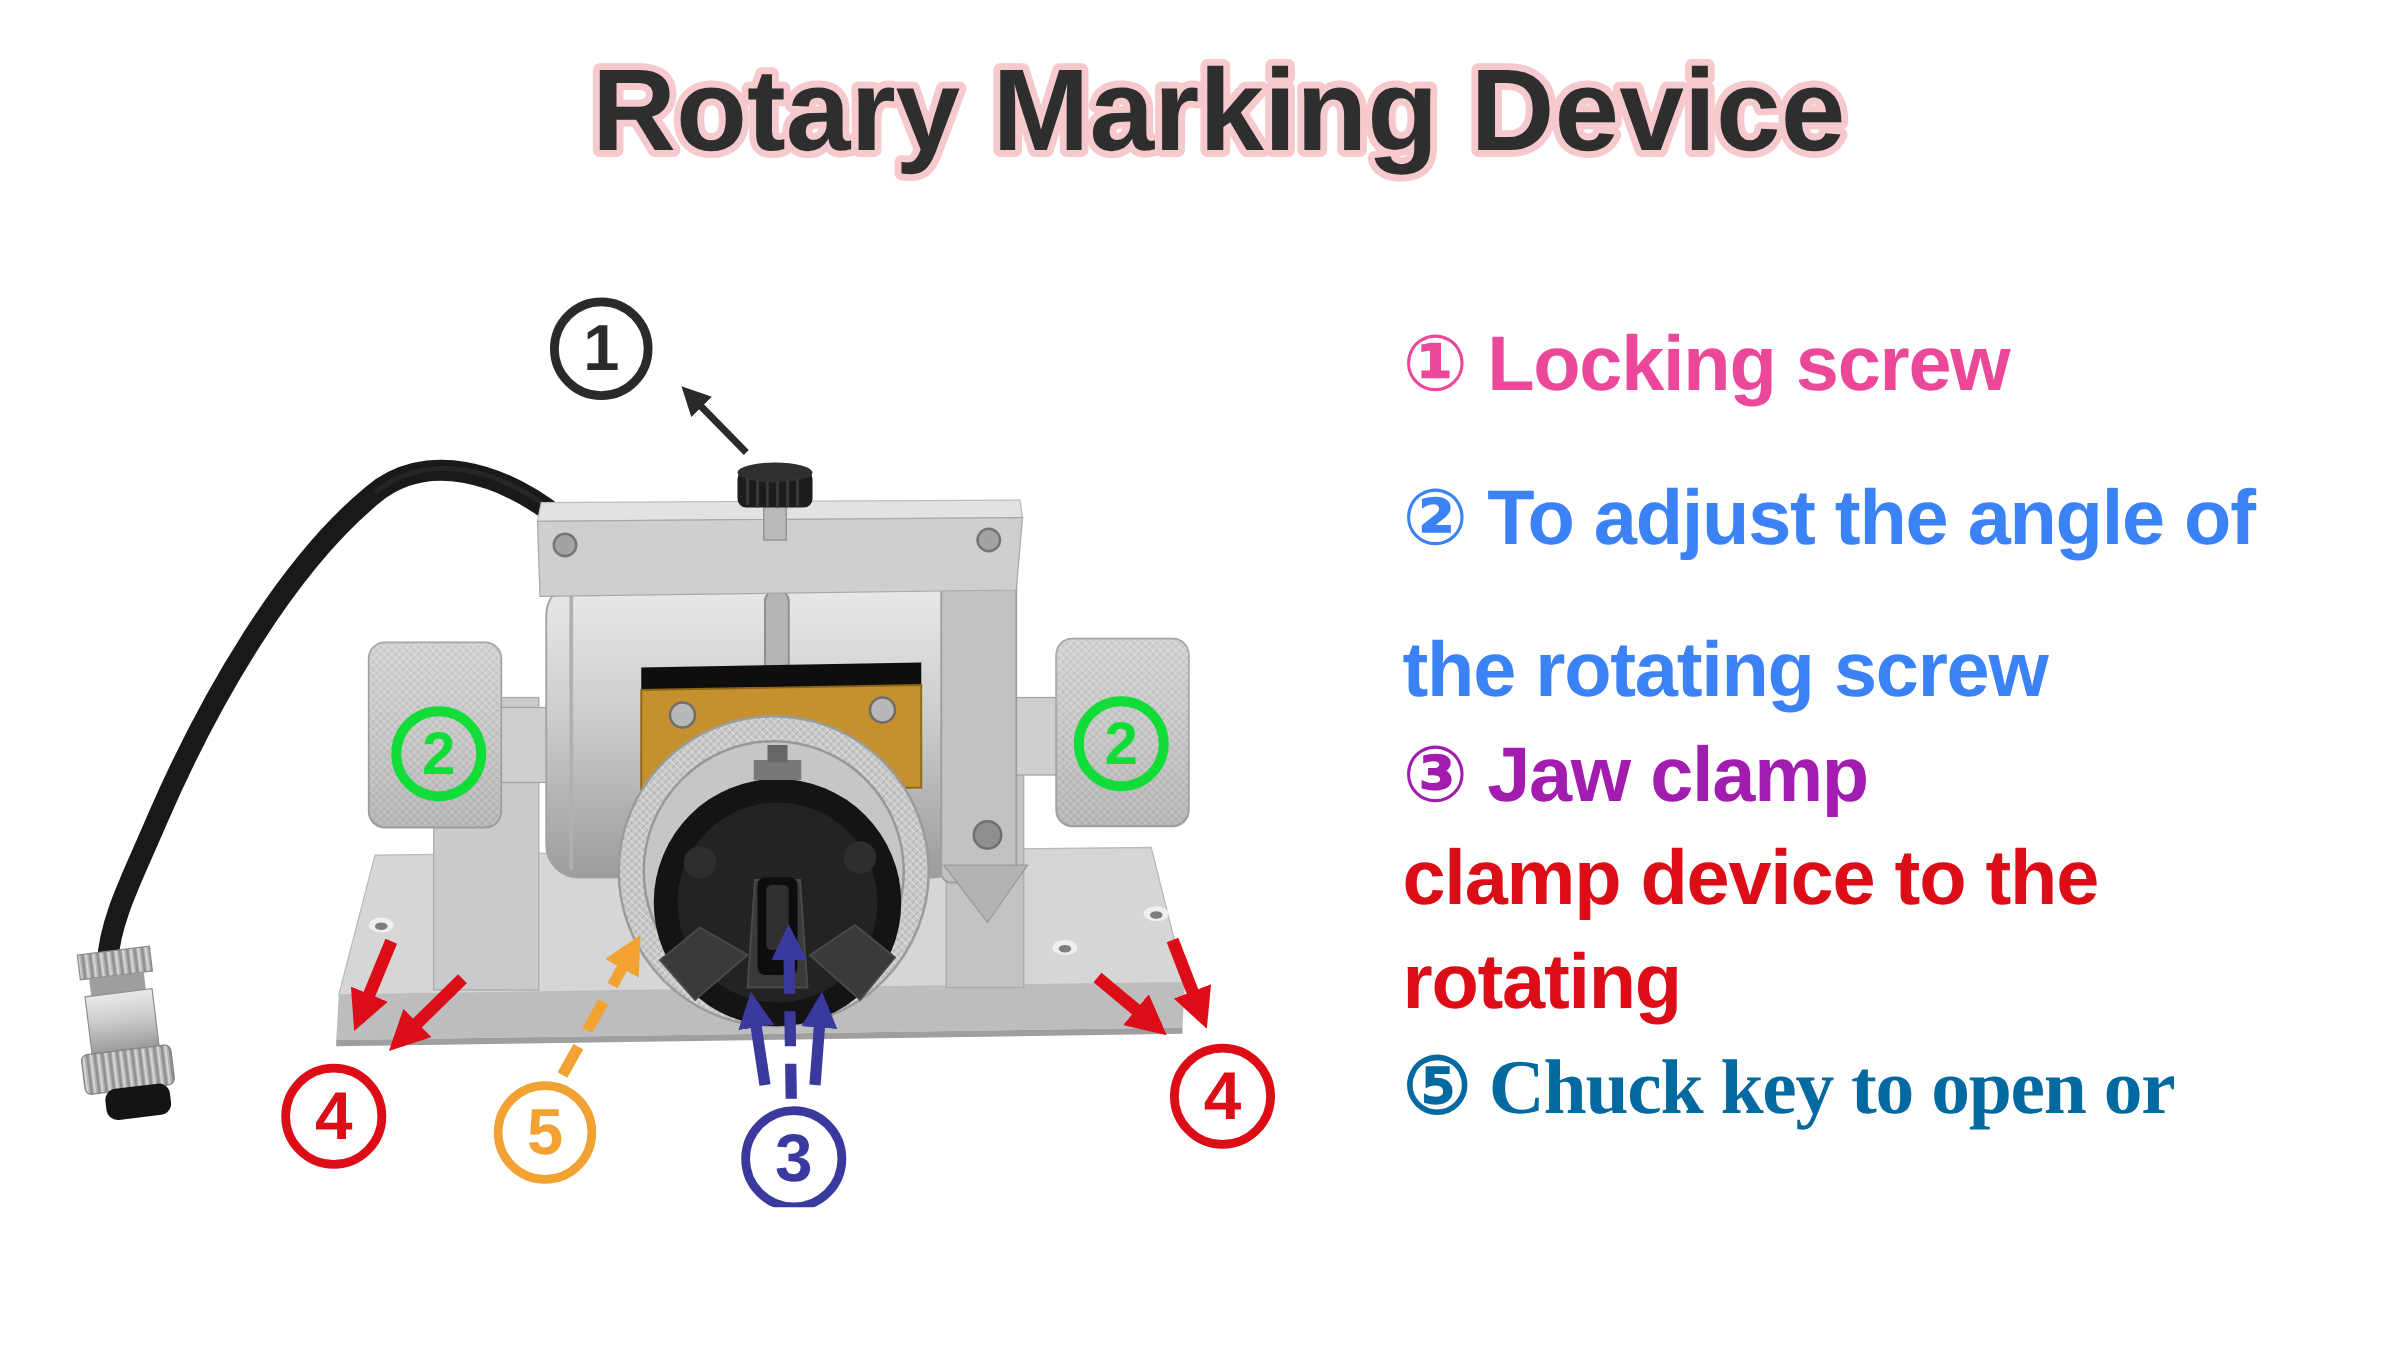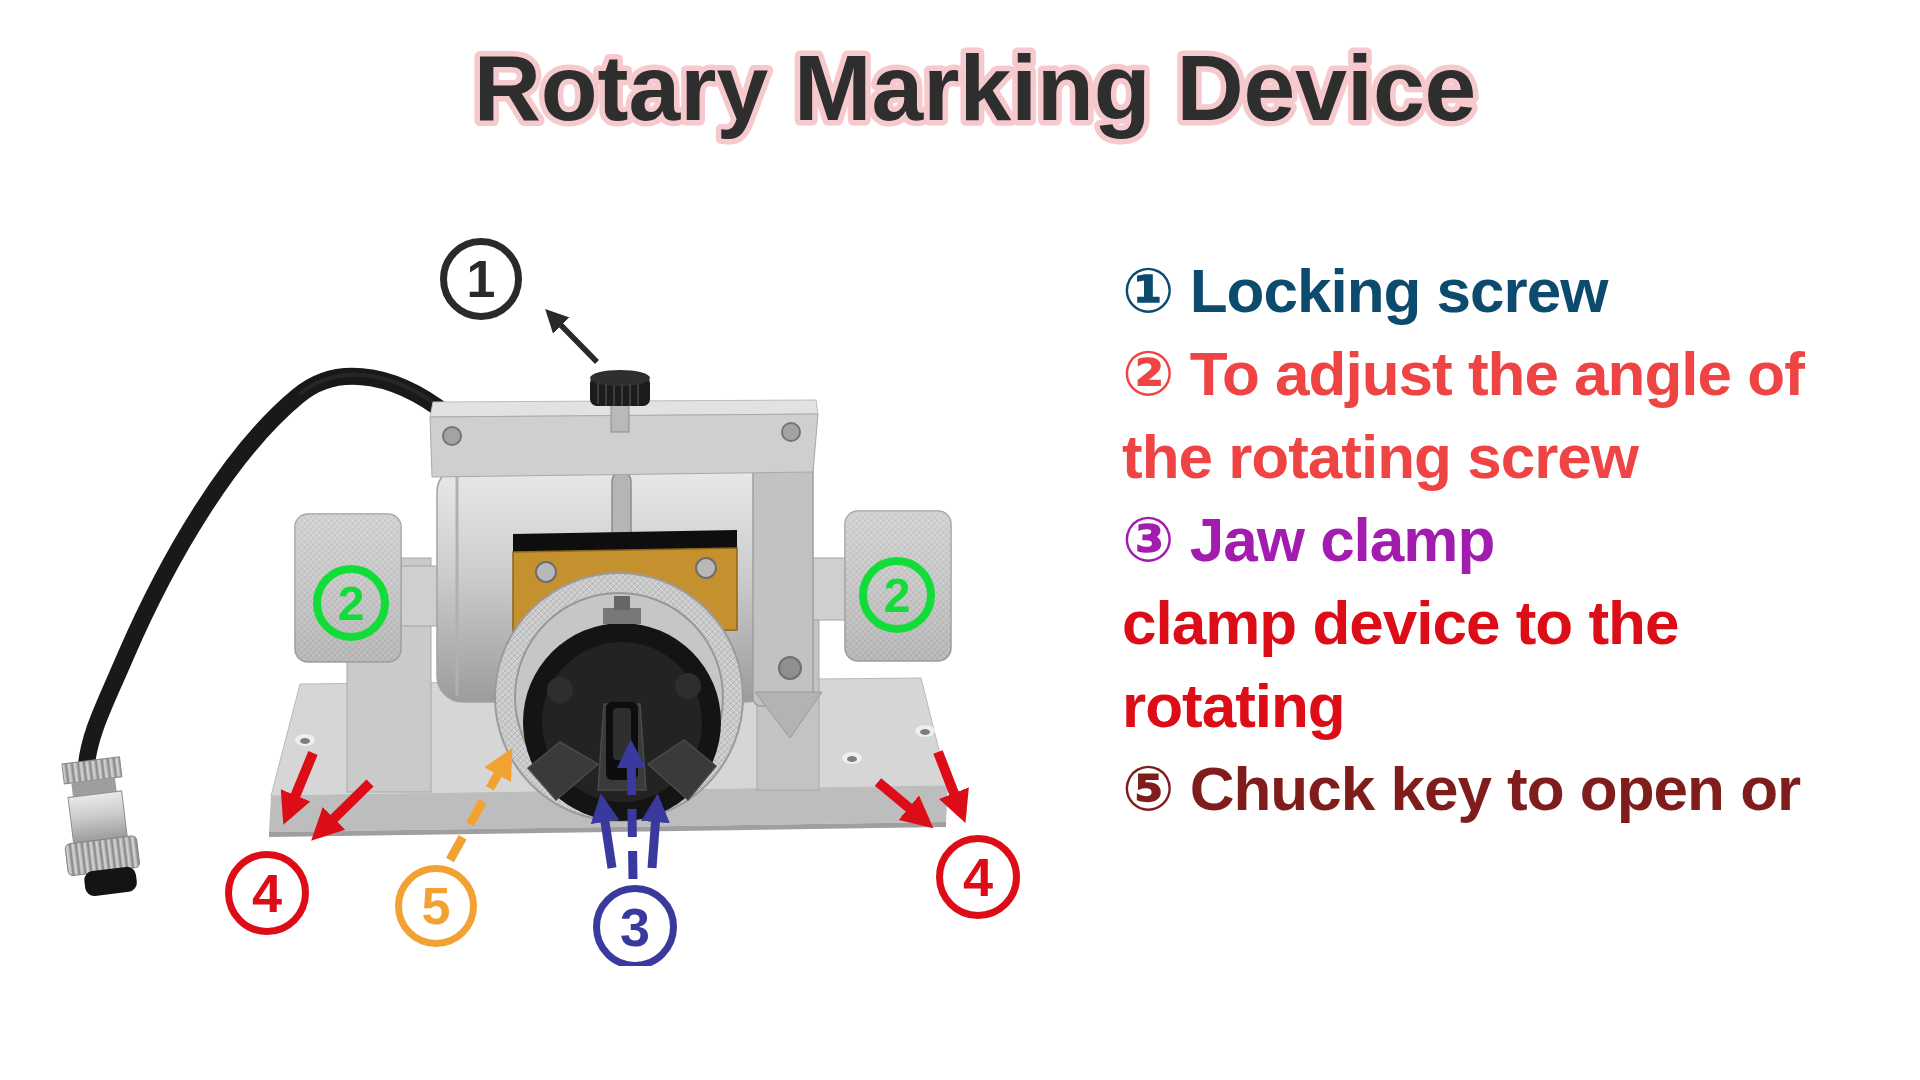--- a/index.html
+++ b/index.html
@@ -24,22 +24,22 @@
   #callout-2-left{left:313px;top:565px;}
   #callout-2-right{left:859px;top:557px;}
   #callout-3{left:593px;top:885px;}
   #callout-4-left{left:225px;top:851px;}
   #callout-4-right{left:936px;top:835px;}
   #callout-5{left:395px;top:865px;}
   
   .legend{position:absolute;left:1122px;top:249px;width:790px;}
   .legend .line{height:83px;display:flex;align-items:center;font-size:62px;font-weight:bold;
                 white-space:nowrap;letter-spacing:-1px;}
-  .t-dark{color:#0c4a6e;} .t-green{color:#ef4444;} .t-navy{color:#a21caf;}
-  .t-red{color:#dd0d18;} .t-orange{color:#7f1d1d;}
+  .t-dark{color:#ec4899;} .t-green{color:#3b82f6;margin-top:40px;} .t-navy{color:#a21caf;}
+  .t-red{color:#dd0d18;} .t-orange{color:#0369a1;font-family:Liberation Serif, serif;}
 </style>
 </head>
 <body>
 
 <div class="stage">
 
   <svg class="title-svg">
     <text x="975" y="120" text-anchor="middle">Rotary Marking Device</text>
   </svg>
 

